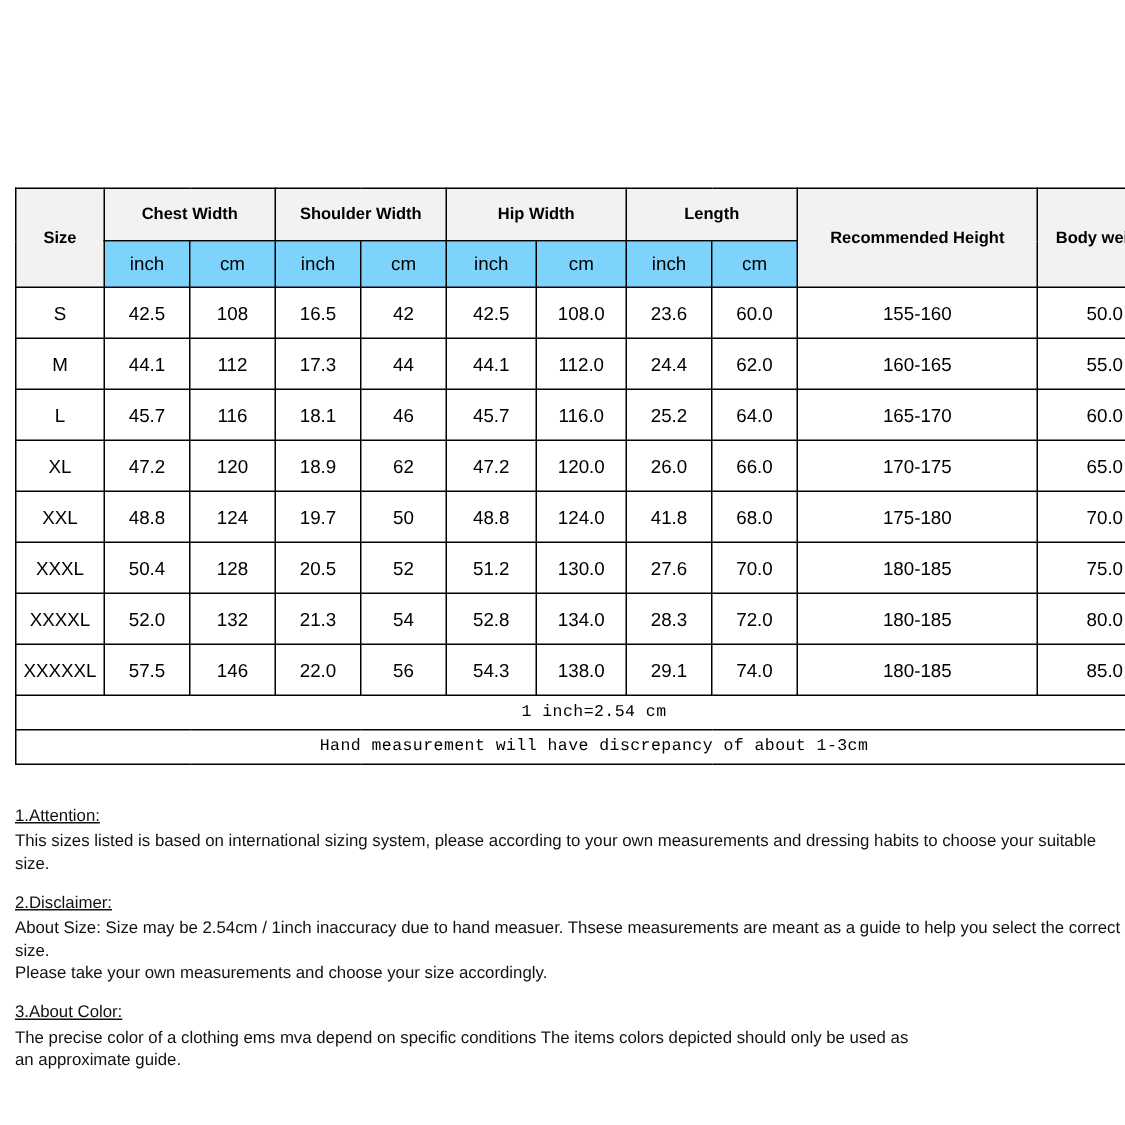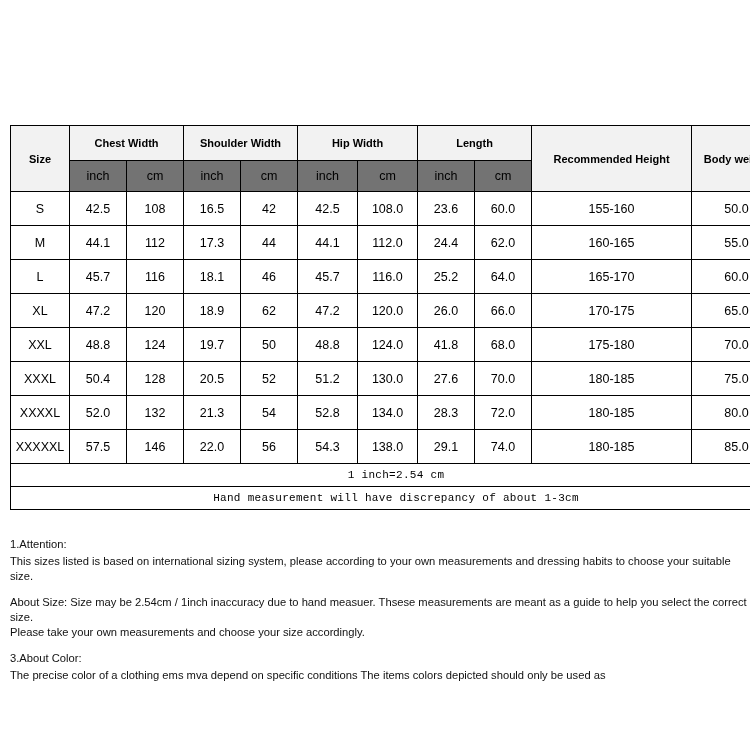--- a/index.html
+++ b/index.html
@@ -44,21 +44,21 @@
   tr.hdr1 td {
     height: 32px;
     font-size: 11px;
     font-weight: bold;
     background: #f2f2f2;
   }
   
   tr.hdr2 td {
     height: 28px;
     font-size: 12.5px;
-    background: #737373;
+    background: #7dd3fc;
   }
   tr.data td {
     height: 31px;
     font-size: 12.5px;
     background: #ffffff;
   }
   tr.data td.sizecell {
     font-size: 12.5px;
   }
   tr.note td {
@@ -80,21 +80,21 @@
   .notes {
     position: absolute;
     left: 10px;
     top: 537px;
     width: 740px;
     font-size: 11.2px;
     line-height: 15px;
     color: #111;
   }
   .notes .blk { margin-bottom: 11px; }
-  .notes .ttl { margin-bottom: 2px; }
+  .notes .ttl { margin-bottom: 2px; text-decoration: underline; }
   .notes p { margin: 0; }
 </style>
 </head>
 <body>
 
 <div class="page">
 
   <div class="table-wrap">
     <table class="size-table">
       <colgroup>
@@ -245,22 +245,24 @@
       </tbody>
     </table>
   </div>
 
   <div class="notes">
     <div class="blk">
       <p class="ttl">1.Attention:</p>
       <p>This sizes listed is based on international sizing system, please according to your own measurements and dressing habits to choose your suitable size.</p>
     </div>
     <div class="blk">
+      <p class="ttl">2.Disclaimer:</p>
       <p>About Size: Size may be 2.54cm / 1inch inaccuracy due to hand measuer. Thsese measurements are meant as a guide to help you select the correct size.</p>
       <p>Please take your own measurements and choose your size accordingly.</p>
     </div>
     <div class="blk">
       <p class="ttl">3.About Color:</p>
       <p>The precise color of a clothing ems mva depend on specific conditions The items colors depicted should only be used as</p>
+      <p>an approximate guide.</p>
     </div>
   </div>
 
 </div>
 
 </body></html>

